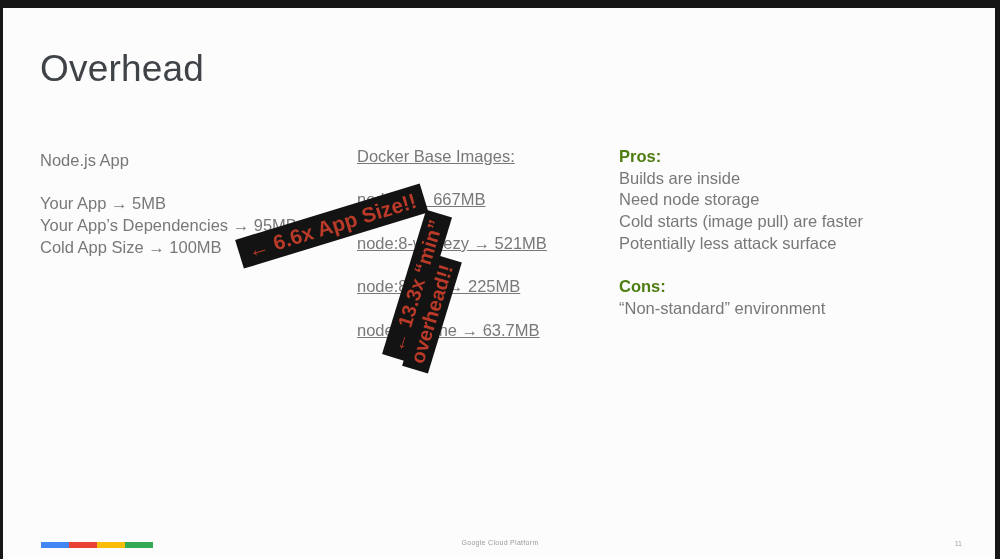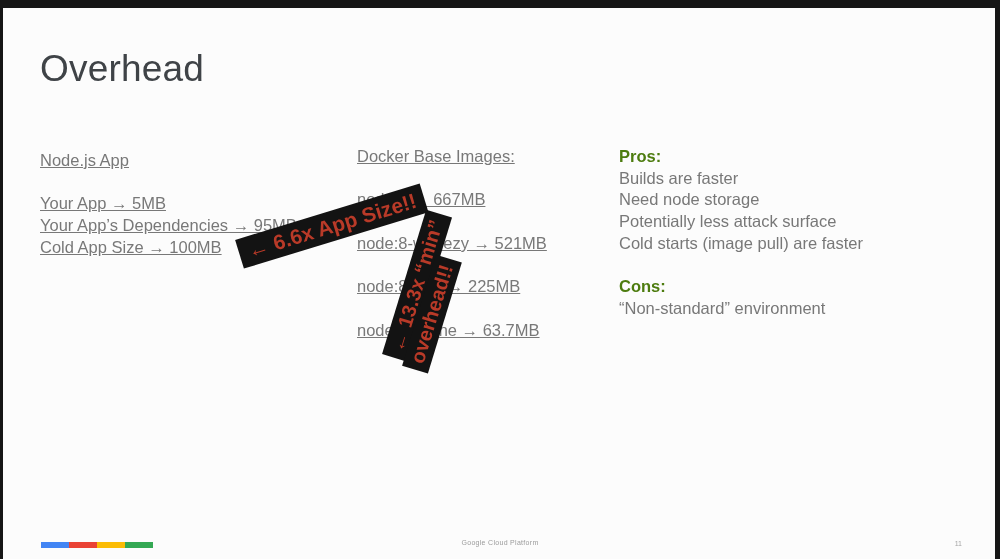--- a/index.html
+++ b/index.html
@@ -26,21 +26,21 @@
     color: #3f4347;
     letter-spacing: 0.2px;
   }
 
   .col {
     position: absolute;
     font-size: 16.5px;
     line-height: 21.7px;
     color: #787878;
   }
-  .col-left   { left: 40px;  top: 150px; width: 310px; text-decoration: underline; }
+  .col-left   { left: 40px;  top: 150px; width: 310px; }
   .col-middle { left: 357px; top: 146px; width: 250px; text-decoration: underline; }
   .col-right  { left: 619px; top: 146px; width: 320px; }
 
   .col-heading { margin-bottom: 21.7px; }
   .spaced { margin-bottom: 21.7px; }
   .bold-heading { font-weight: 700; color: #4d7c0f; }
   .block-gap { height: 21.7px; }
 
   .banner {
     position: absolute;
@@ -119,24 +119,24 @@
         <div class="spaced">node:8 → 667MB</div>
         <div class="spaced">node:8-wheezy → 521MB</div>
         <div class="spaced">node:8-slim → 225MB</div>
         <div class="spaced">node:8-alpine → 63.7MB</div>
       </div>
   </div>
 
   <div class="col col-right">
     <div class="bold-heading">Pros:</div>
     <div>
-        <div>Builds are faster</div>
+        <div>Builds are inside</div>
         <div>Need node storage</div>
+        <div>Cold starts (image pull) are faster</div>
         <div>Potentially less attack surface</div>
-        <div>Cold starts (image pull) are faster</div>
       </div>
     <div class="block-gap"></div>
     <div class="bold-heading">Cons:</div>
     <div>
         <div>“Non-standard” environment</div>
       </div>
   </div>
 
   <div class="banner banner-1" style="background-color: rgb(19, 19, 19); color: rgb(185, 58, 40);">← 6.6x App Size!!</div>
 

